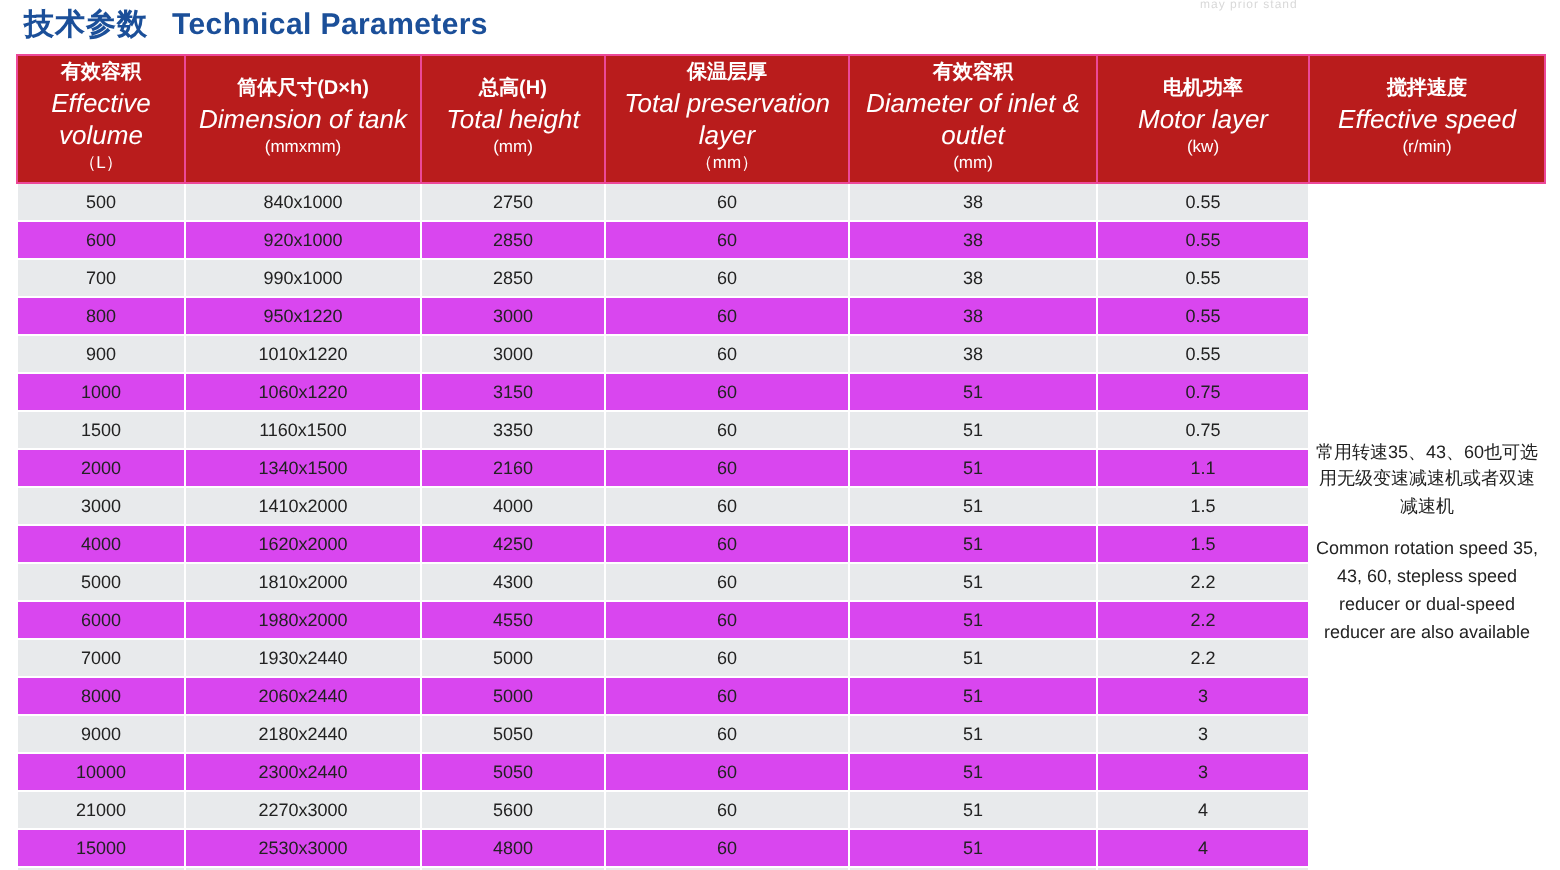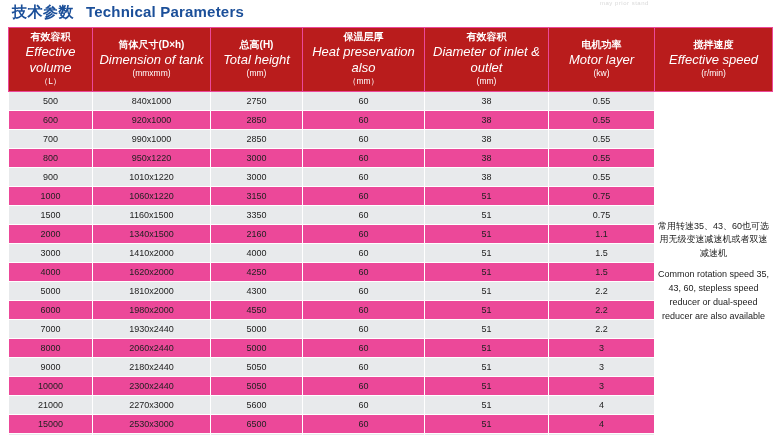--- a/index.html
+++ b/index.html
@@ -81,21 +81,21 @@
   }
   table.spec td {
     border: 1px solid #ffffff;
     text-align: center;
     padding: 2px 1px;
     height: 14px;
     font-size: 9px;
     color: #222;
   }
   tr.odd td { background: #e8eaec; }
-  tr.even td { background: #ec4899; }
+  tr.even td { background: #d946ef; }
   td.note-cell {
     background: #ffffff !important;
     border: 1px solid #ffffff;
     vertical-align: middle;
     text-align: center;
     padding: 4px 6px;
     line-height: 1.45;
     font-size: 9px;
     color: #222;
   }
@@ -143,21 +143,21 @@
           <span class="en">Dimension of tank</span>
           <span class="unit">(mmxmm)</span>
         </th>
         <th>
           <span class="cn">总高(H)</span>
           <span class="en">Total height</span>
           <span class="unit">(mm)</span>
         </th>
         <th>
           <span class="cn">保温层厚</span>
-          <span class="en">Heat preservation also</span>
+          <span class="en">Total preservation layer</span>
           <span class="unit">（mm）</span>
         </th>
         <th>
           <span class="cn">有效容积</span>
           <span class="en">Diameter of inlet &amp; outlet</span>
           <span class="unit">(mm)</span>
         </th>
         <th>
           <span class="cn">电机功率</span>
           <span class="en">Motor layer</span>
@@ -307,21 +307,21 @@
         <td>21000</td>
         <td>2270x3000</td>
         <td>5600</td>
         <td>60</td>
         <td>51</td>
         <td>4</td>
       </tr>
       <tr class="even">
         <td>15000</td>
         <td>2530x3000</td>
-        <td>6500</td>
+        <td>4800</td>
         <td>60</td>
         <td>51</td>
         <td>4</td>
       </tr>
       <tr class="odd">
         <td>20000</td>
         <td>2640x3660</td>
         <td>6400</td>
         <td>60</td>
         <td>51</td>

